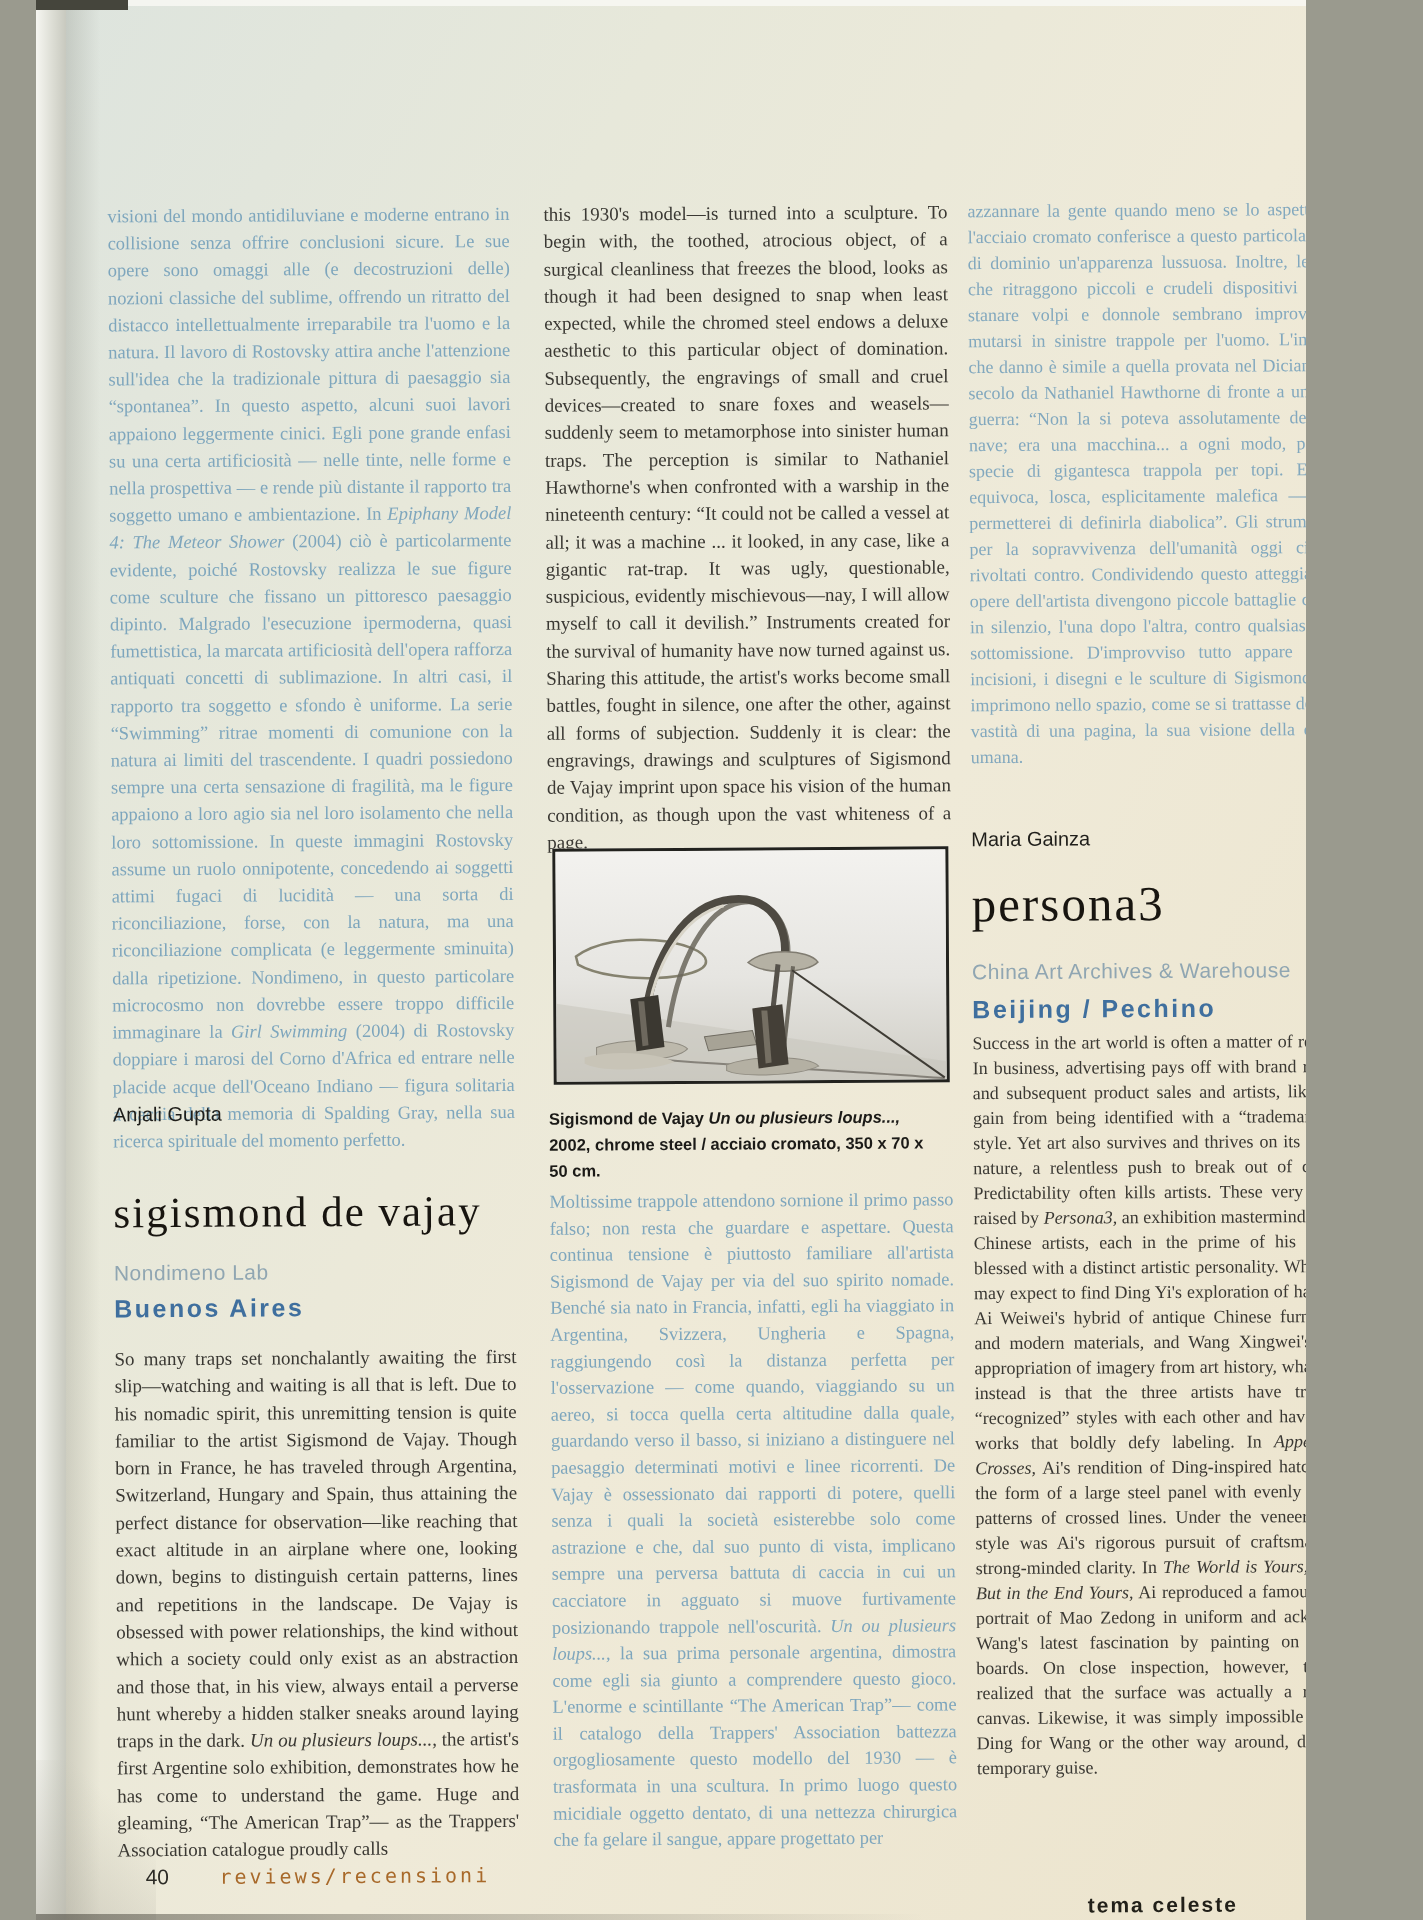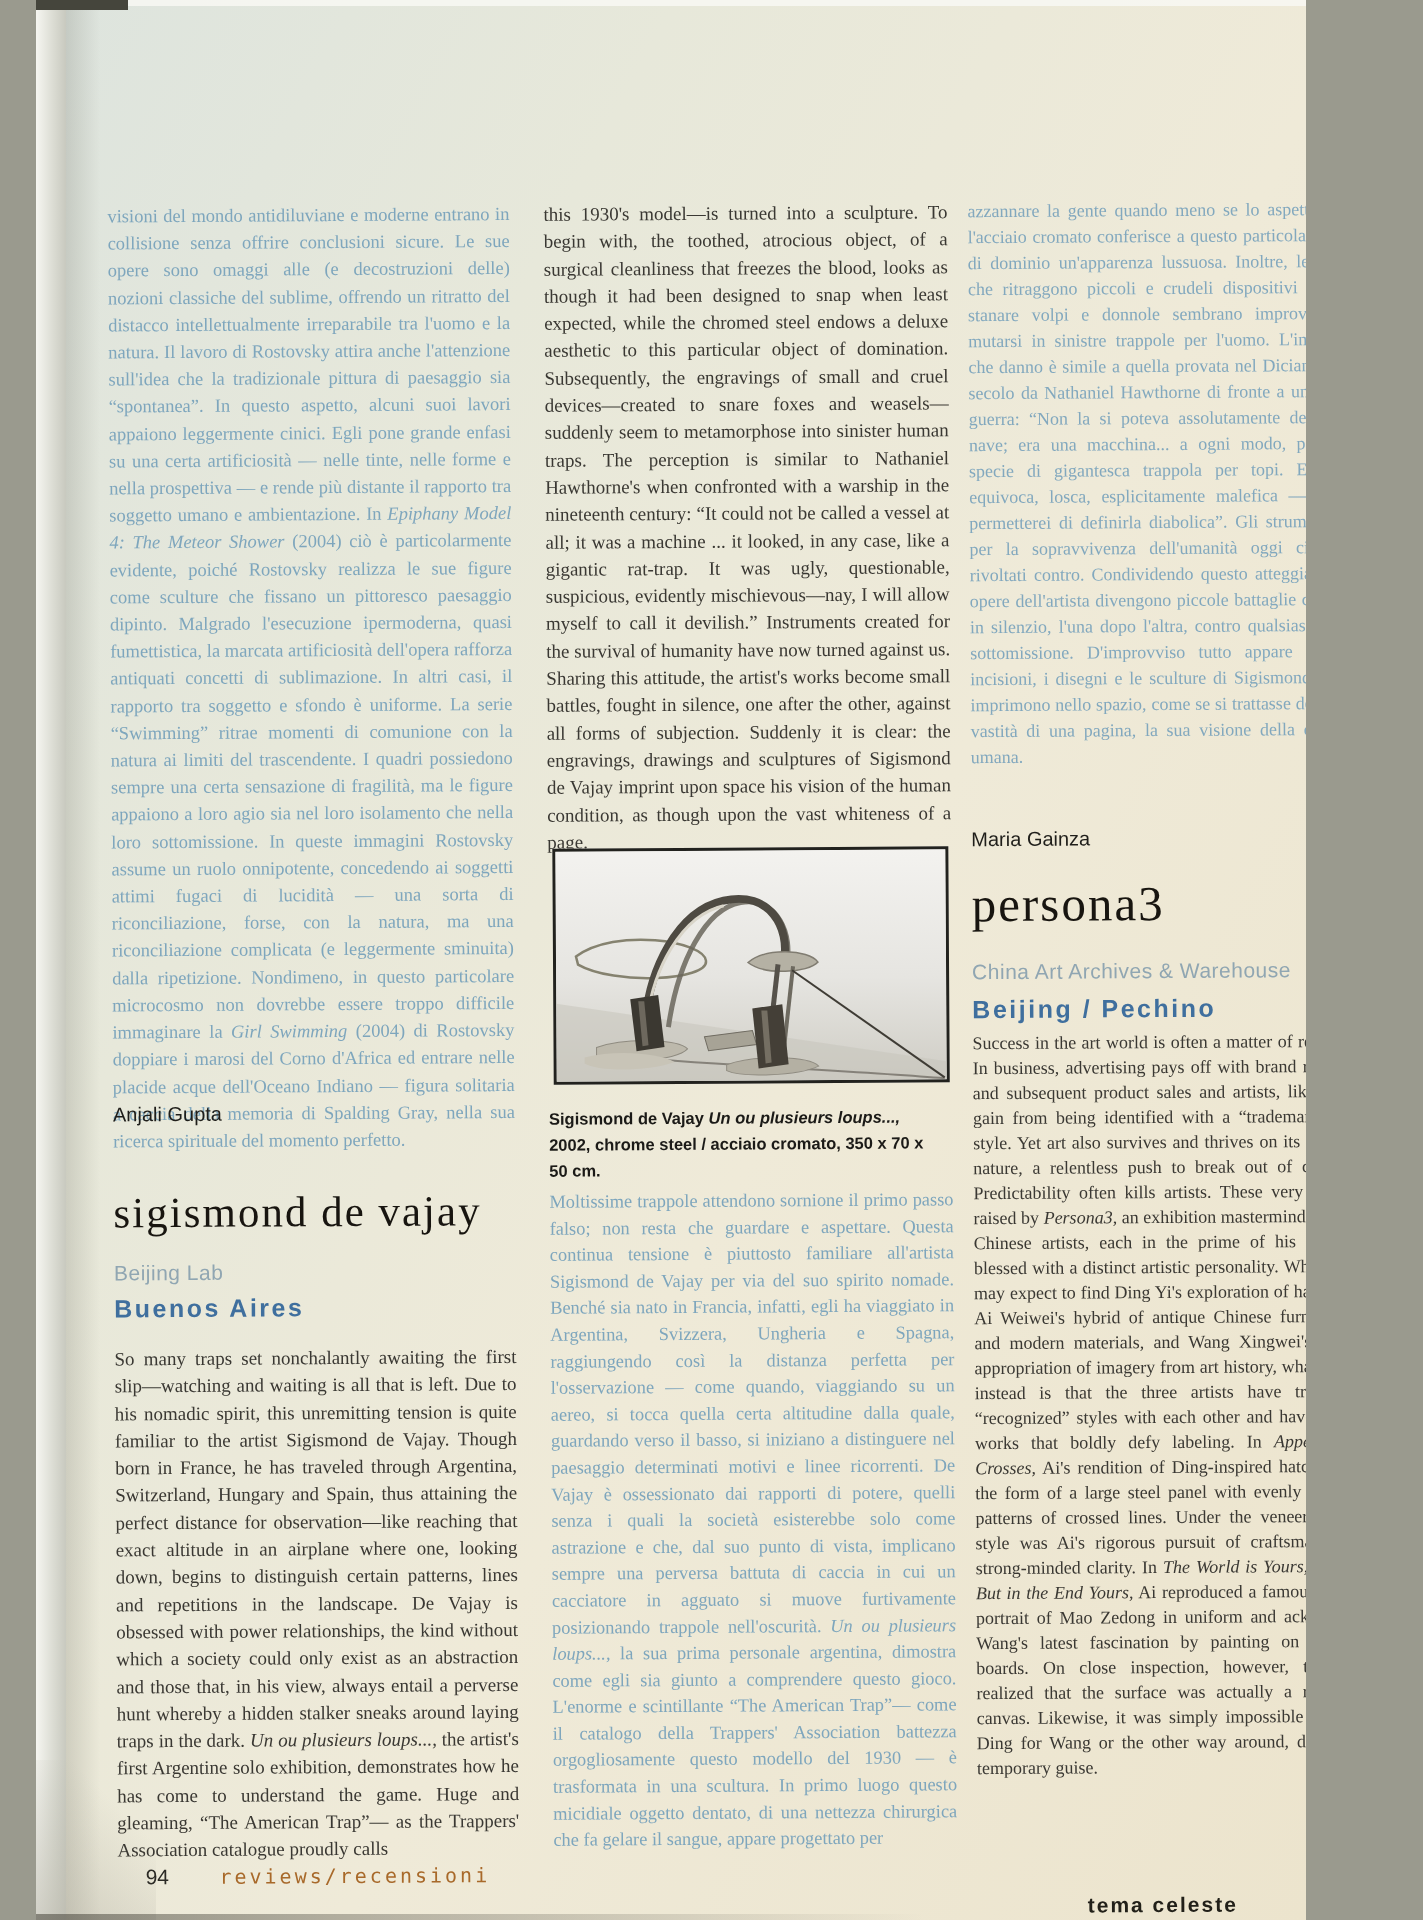--- a/index.html
+++ b/index.html
@@ -65,21 +65,21 @@
   <div class="edge-bottom"></div>
 
   <div class="content">
 
     <div class="col col1">
       <p class="ser-it abs" style="top:0;width:402px;"><span>visioni del mondo antidiluviane e moderne entrano in collisione senza offrire conclusioni sicure. Le sue opere sono omaggi alle (e decostruzioni delle) nozioni classiche del sublime, offrendo un ritratto del distacco intellettualmente irreparabile tra l'uomo e la natura. Il lavoro di Rostovsky attira anche l'attenzione sull'idea che la tradizionale pittura di paesaggio sia “spontanea”. In questo aspetto, alcuni suoi lavori appaiono leggermente cinici. Egli pone grande enfasi su una certa artificiosità — nelle tinte, nelle forme e nella prospettiva — e rende più distante il rapporto tra soggetto umano e ambientazione. In </span><span class="it">Epiphany Model 4: The Meteor Shower</span><span> (2004) ciò è particolarmente evidente, poiché Rostovsky realizza le sue figure come sculture che fissano un pittoresco paesaggio dipinto. Malgrado l'esecuzione ipermoderna, quasi fumettistica, la marcata artificiosità dell'opera rafforza antiquati concetti di sublimazione. In altri casi, il rapporto tra soggetto e sfondo è uniforme. La serie “Swimming” ritrae momenti di comunione con la natura ai limiti del trascendente. I quadri possiedono sempre una certa sensazione di fragilità, ma le figure appaiono a loro agio sia nel loro isolamento che nella loro sottomissione. In queste immagini Rostovsky assume un ruolo onnipotente, concedendo ai soggetti attimi fugaci di lucidità — una sorta di riconciliazione, forse, con la natura, ma una riconciliazione complicata (e leggermente sminuita) dalla ripetizione. Nondimeno, in questo particolare microcosmo non dovrebbe essere troppo difficile immaginare la </span><span class="it">Girl Swimming</span><span> (2004) di Rostovsky doppiare i marosi del Corno d'Africa ed entrare nelle placide acque dell'Oceano Indiano — figura solitaria a caccia della memoria di Spalding Gray, nella sua ricerca spirituale del momento perfetto.</span></p>
 
       <div class="author abs" style="top:900px;">Anjali Gupta</div>
 
       <div class="review-title t1 abs" style="top:985px;">sigismond de vajay</div>
-      <div class="venue abs" style="top:1058px;">Beijing Lab</div>
+      <div class="venue abs" style="top:1058px;">Nondimeno Lab</div>
       <div class="city abs" style="top:1091px;">Buenos Aires</div>
 
       <p class="ser-en abs" style="top:1142px;width:402px;"><span>So many traps set nonchalantly awaiting the first slip—watching and waiting is all that is left. Due to his nomadic spirit, this unremitting tension is quite familiar to the artist Sigismond de Vajay. Though born in France, he has traveled through Argentina, Switzerland, Hungary and Spain, thus attaining the perfect distance for observation—like reaching that exact altitude in an airplane where one, looking down, begins to distinguish certain patterns, lines and repetitions in the landscape. De Vajay is obsessed with power relationships, the kind without which a society could only exist as an abstraction and those that, in his view, always entail a perverse hunt whereby a hidden stalker sneaks around laying traps in the dark. </span><span class="it">Un ou plusieurs loups...,</span><span> the artist's first Argentine solo exhibition, demonstrates how he has come to understand the game. Huge and gleaming, “The American Trap”— as the Trappers' Association catalogue proudly calls</span></p>
     </div>
 
     <div class="col col2">
       <p class="ser-en abs" style="top:0;width:404px;"><span>this 1930's model—is turned into a sculpture. To begin with, the toothed, atrocious object, of a surgical cleanliness that freezes the blood, looks as though it had been designed to snap when least expected, while the chromed steel endows a deluxe aesthetic to this particular object of domination. Subsequently, the engravings of small and cruel devices—created to snare foxes and weasels—suddenly seem to metamorphose into sinister human traps. The perception is similar to Nathaniel Hawthorne's when confronted with a warship in the nineteenth century: “It could not be called a vessel at all; it was a machine ... it looked, in any case, like a gigantic rat-trap. It was ugly, questionable, suspicious, evidently mischievous—nay, I will allow myself to call it devilish.” Instruments created for the survival of humanity have now turned against us. Sharing this attitude, the artist's works become small battles, fought in silence, one after the other, against all forms of subjection. Suddenly it is clear: the engravings, drawings and sculptures of Sigismond de Vajay imprint upon space his vision of the human condition, as though upon the vast whiteness of a page.</span></p>
 
       <div class="photo abs" style="top:648px;">
         <svg viewBox="0 0 390 230">
@@ -123,19 +123,19 @@
       <div class="author abs" style="top:630px;">Maria Gainza</div>
 
       <div class="review-title t2 abs" style="top:678px;">persona3</div>
       <div class="venue abs" style="top:762px;">China Art Archives &amp; Warehouse</div>
       <div class="city abs" style="top:797px;">Beijing / Pechino</div>
 
       <p class="ser-en abs" style="top:833px;width:412px;"><span>Success in the art world is often a matter of recognition. In business, advertising pays off with brand recognition and subsequent product sales and artists, likewise, can gain from being identified with a “trademark” artistic style. Yet art also survives and thrives on its destructive nature, a relentless push to break out of conformity. Predictability often kills artists. These very issues are raised by </span><span class="it">Persona3</span><span>, an exhibition masterminded by three Chinese artists, each in the prime of his career and blessed with a distinct artistic personality. While visitors may expect to find Ding Yi's exploration of hatch marks, Ai Weiwei's hybrid of antique Chinese furniture parts and modern materials, and Wang Xingwei's signature appropriation of imagery from art history, what they find instead is that the three artists have traded their “recognized” styles with each other and have produced works that boldly defy labeling. In </span><span class="it">Appearance of Crosses</span><span>, Ai's rendition of Ding-inspired hatchings took the form of a large steel panel with evenly carved out patterns of crossed lines. Under the veneer of Ding's style was Ai's rigorous pursuit of craftsmanship and strong-minded clarity. In </span><span class="it">The World is Yours, and Ours, But in the End Yours</span><span>, Ai reproduced a famous historical portrait of Mao Zedong in uniform and acknowledged Wang's latest fascination by painting on corrugated boards. On close inspection, however, the viewer realized that the surface was actually a regular flat canvas. Likewise, it was simply impossible to mistake Ding for Wang or the other way around, despite their temporary guise.</span></p>
     </div>
 
     <div class="footer-left">
-      <span class="page-num">94</span>
+      <span class="page-num">40</span>
       <span class="section-label">reviews/recensioni</span>
     </div>
     <div class="footer-right">tema celeste</div>
 
   </div>
 </div>
 
 </body></html>

